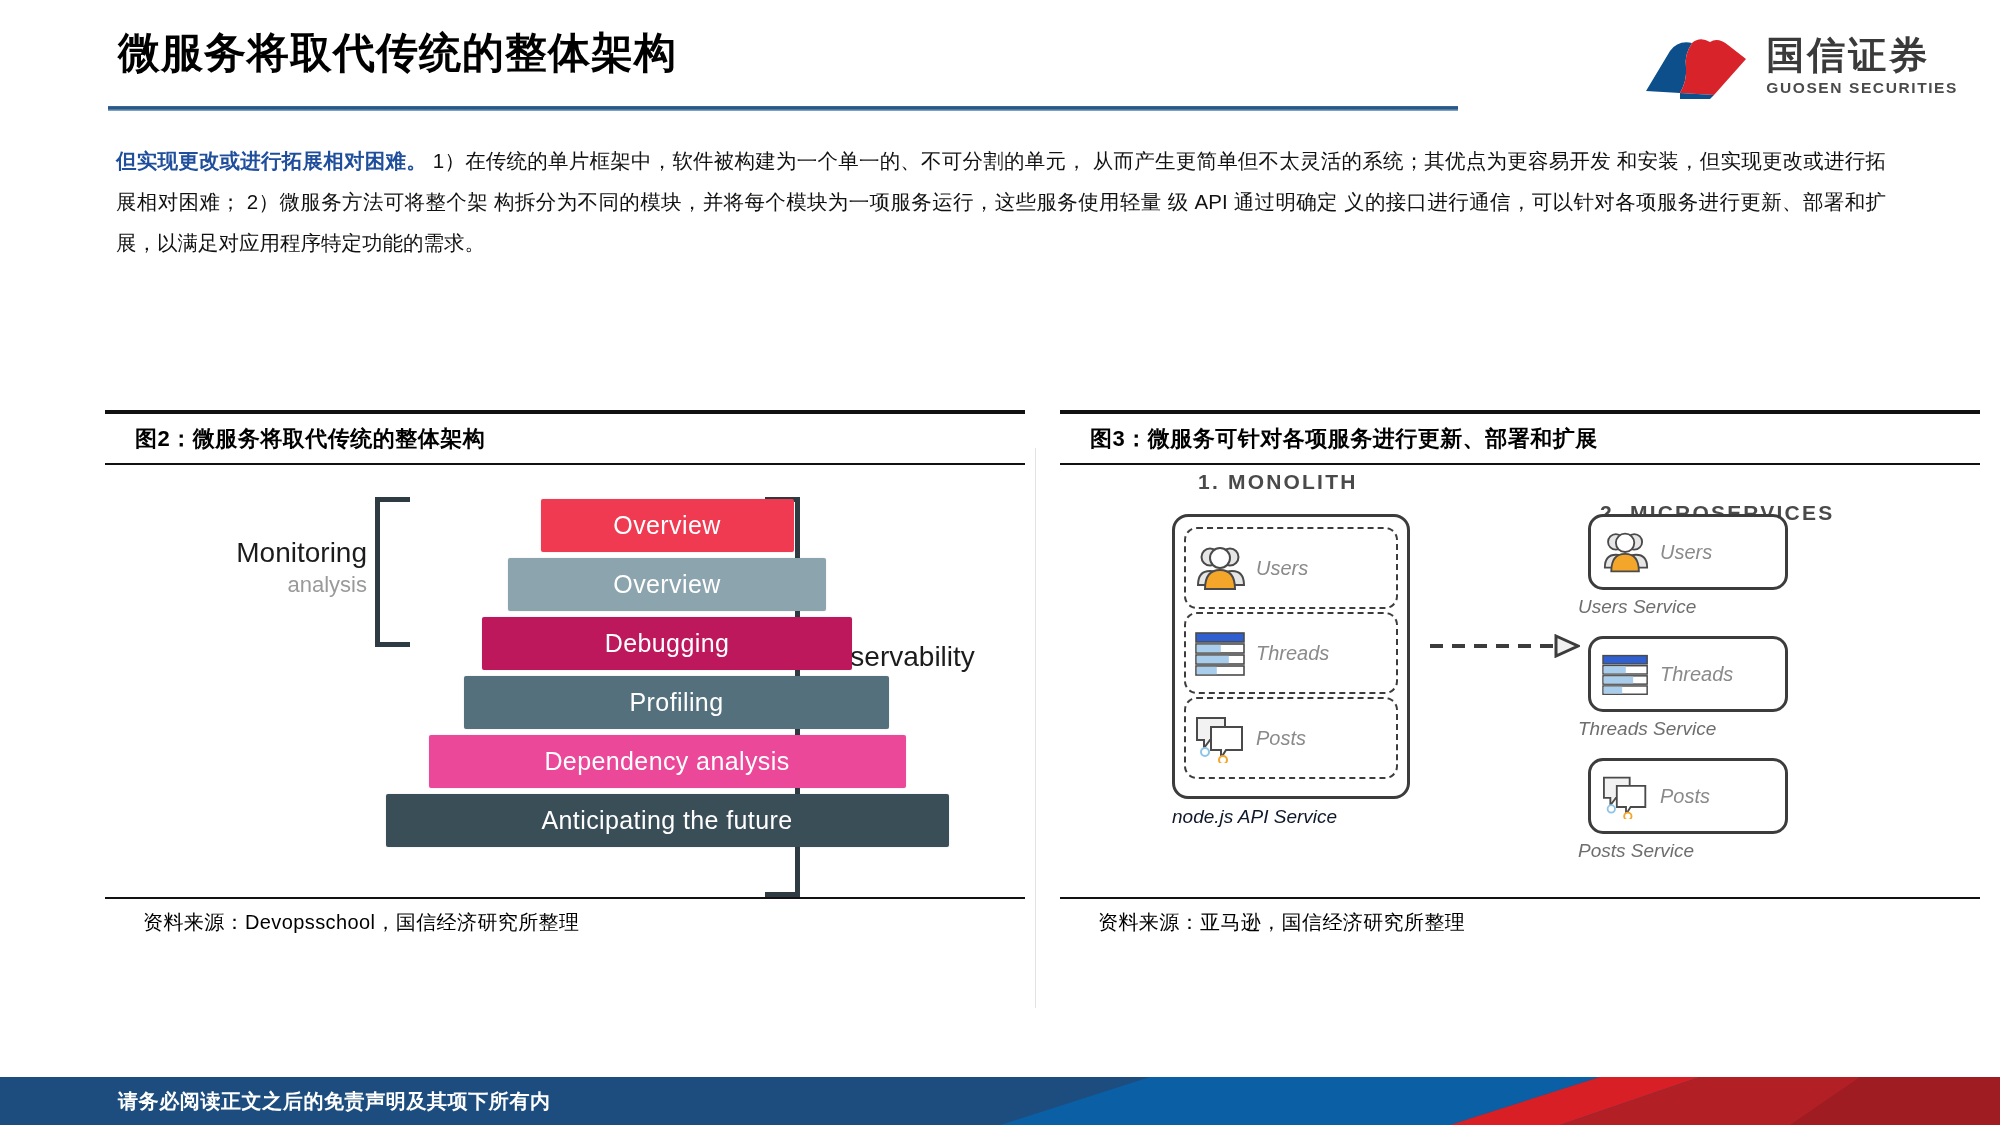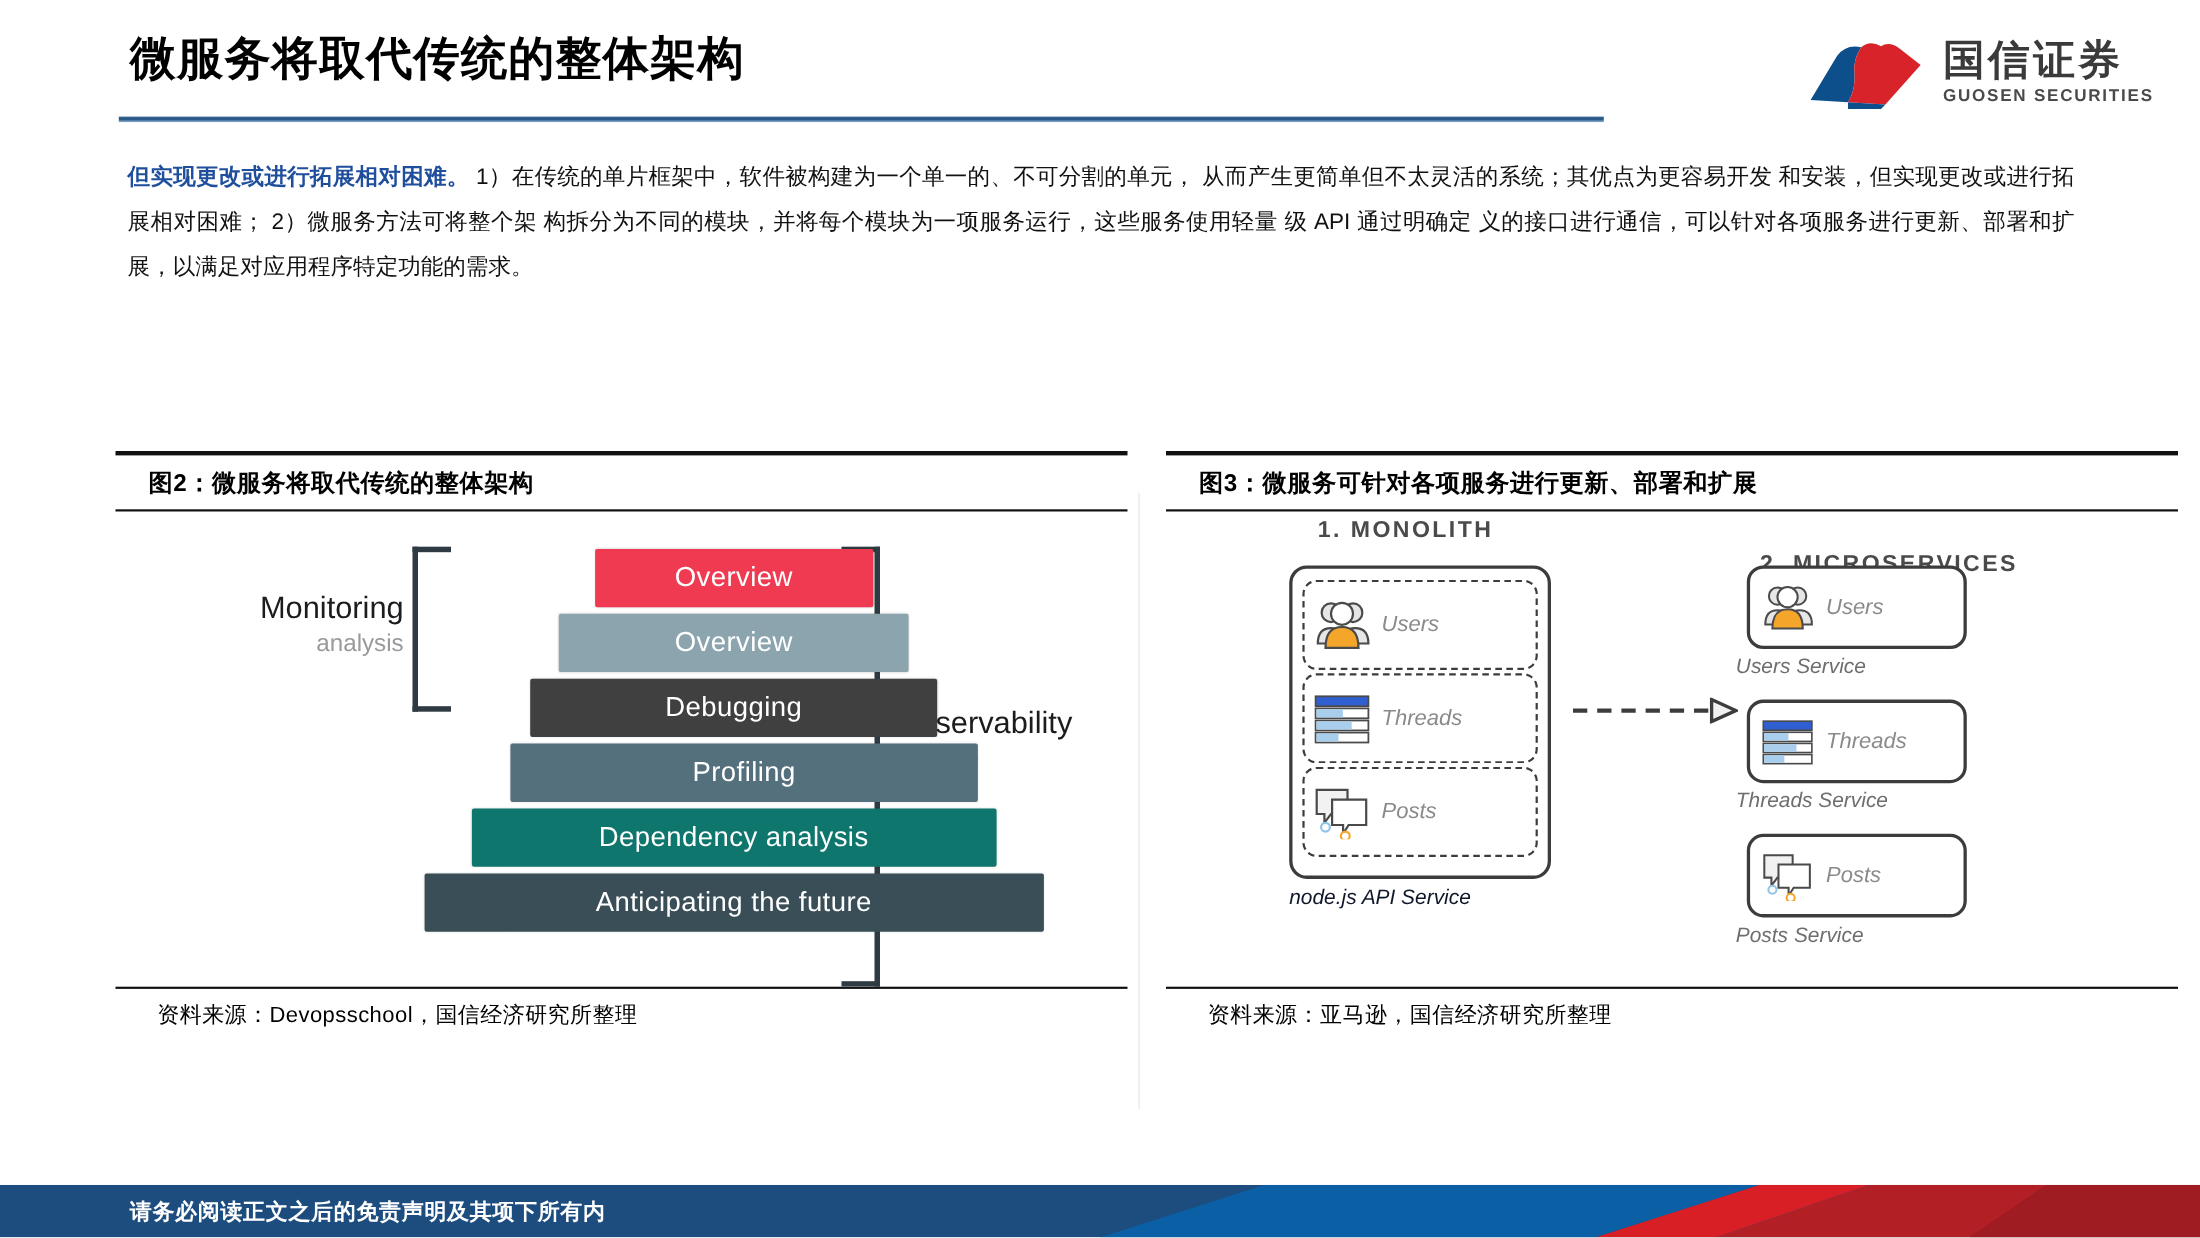--- a/index.html
+++ b/index.html
@@ -159,23 +159,23 @@
         <div class="grp-sub">analysis</div>
       </div>
 
       <div id="lbl-observability">
         <div class="grp-main">Observability</div>
         <div class="grp-sub">reactive</div>
       </div>
 
       <div class="pbar" id="bar0" style="width: 253px; left: 415.5px; top: 30px; background: rgb(239, 58, 82);">Overview</div>
       <div class="pbar" id="bar1" style="width: 318px; left: 383px; top: 89px; background: rgb(140, 164, 174);">Overview</div>
-      <div class="pbar" id="bar2" style="width: 370px; left: 357px; top: 148px; background: #404040;">Debugging</div>
+      <div class="pbar" id="bar2" style="width: 370px; left: 357px; top: 148px; background: #be185d;">Debugging</div>
       <div class="pbar" id="bar3" style="width: 425px; left: 339px; top: 207px; background: rgb(84, 112, 125);">Profiling</div>
-      <div class="pbar" id="bar4" style="width: 477px; left: 303.5px; top: 266px; background: #0f766e;">Dependency analysis</div>
+      <div class="pbar" id="bar4" style="width: 477px; left: 303.5px; top: 266px; background: #ec4899;">Dependency analysis</div>
       <div class="pbar" id="bar5" style="width: 563px; left: 260.5px; top: 325px; background: rgb(58, 78, 87);">Anticipating the future</div>
     </div>
   </div>
 
   <div class="panel-rule-bot"></div>
   <div class="panel-source">资料来源：Devopsschool，国信经济研究所整理</div>
 </div>
 
 <div class="panel" id="panel-right">
   <div class="panel-rule-top"></div>

